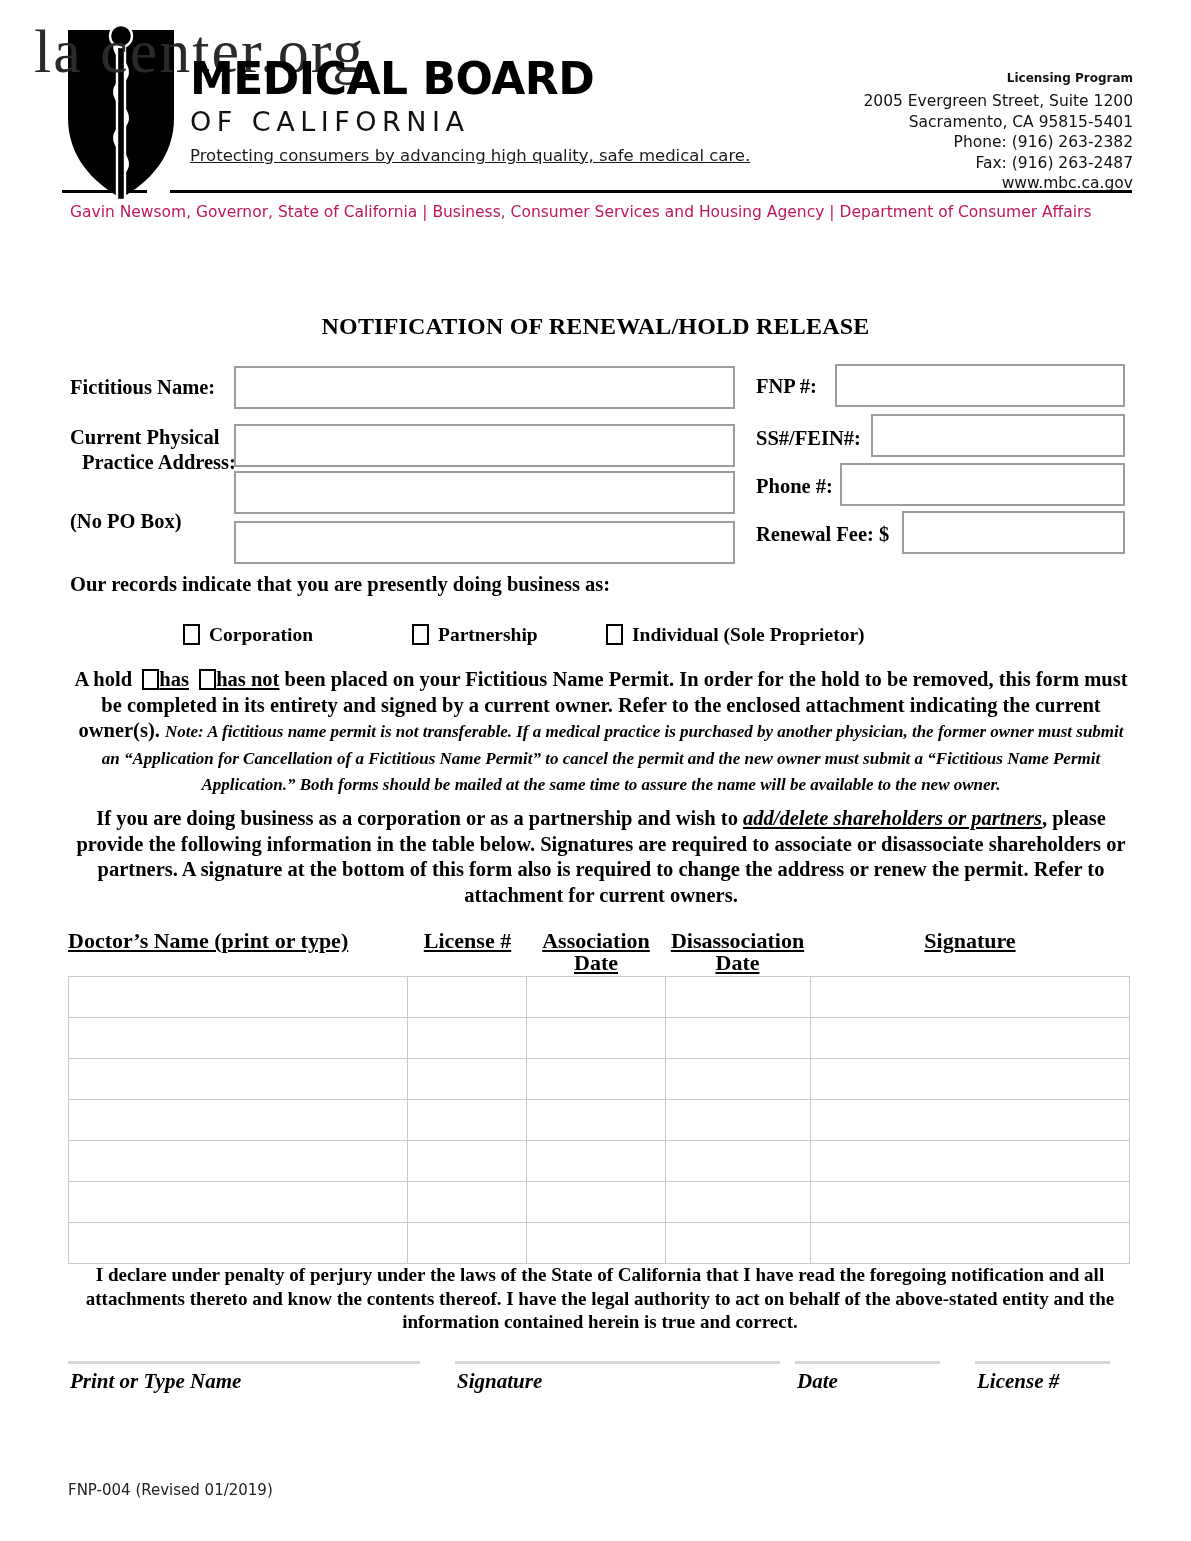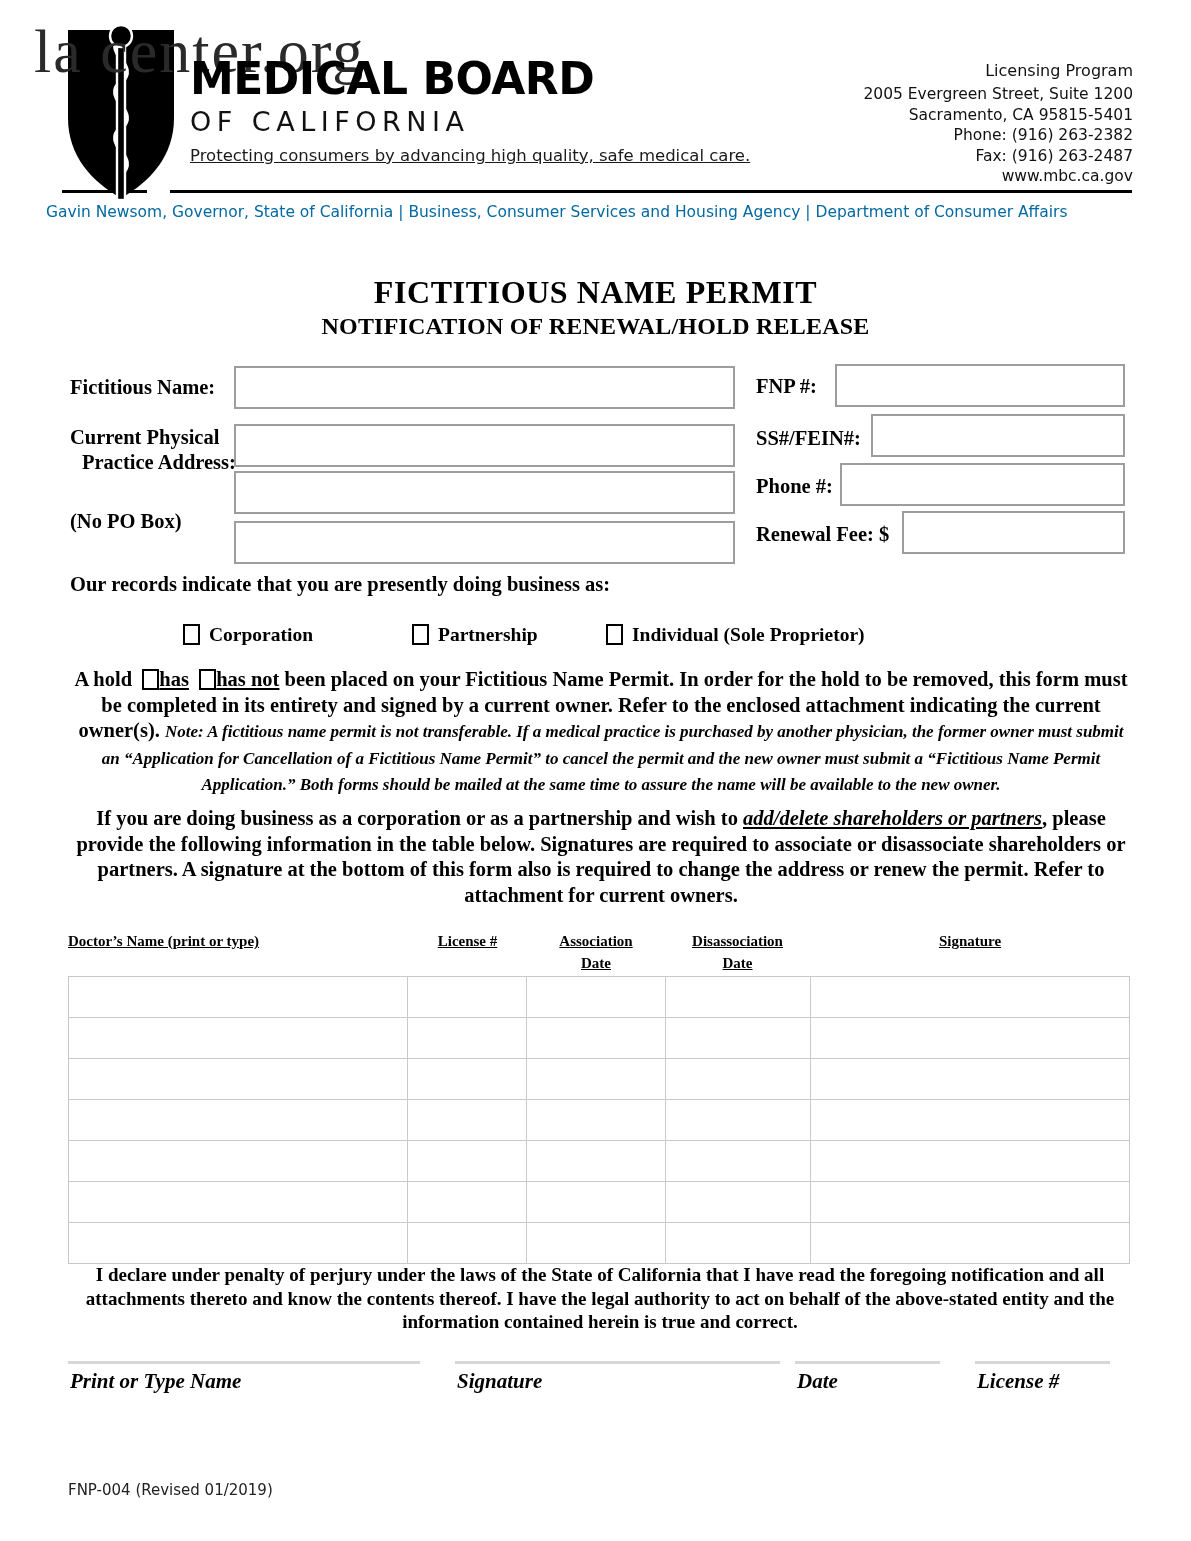--- a/index.html
+++ b/index.html
@@ -30,29 +30,29 @@
   .mb-tag {
     font-family:"DejaVu Sans", sans-serif;
     font-size:16.5px; line-height:22px; color:#1a1a1a; margin-top:4px;text-decoration:underline;
   }
 
   .hdr-right {
     position:absolute; right:58px; top:58px; width:300px;
     text-align:right; font-family:"DejaVu Sans", sans-serif;
     font-size:15.5px; line-height:20.5px; color:#111;
   }
-  .hdr-right .lic { font-weight:normal; font-size:16px; line-height:26px; }
+  .hdr-right .lic { font-weight:bold; font-size:12px; line-height:26px;margin-top:7px; }
 
   .hdr-rule-short { position:absolute; left:62px; top:190px; width:85px; height:3px; background:#000; }
   .hdr-rule-long  { position:absolute; left:170px; top:190px; width:962px; height:3px; background:#000; }
 
   .gov-line {
-    position:absolute; left:46px; top:201px; width:1080px;
+    position:absolute; left:70px; top:201px; width:1080px;
     font-family:"DejaVu Sans", sans-serif;
-    font-size:15.5px; line-height:22px; color:#0369a1;
+    font-size:15.5px; line-height:22px; color:#be185d;
     white-space:nowrap;
   }
 
   
   .watermark {
     position:absolute; left:34px; top:20px;
     font-family:"Liberation Serif", serif;
     font-size:62px; line-height:62px; letter-spacing:2px;
     color:#2a2a2a; white-space:nowrap; font-weight:400;
   }
@@ -100,21 +100,21 @@
     background:#fff; vertical-align:-4px;
   }
   .cbrow { position:absolute; top:624px; left:0; width:1191px; height:28px; }
   .cbitem { position:absolute; font-family:"Liberation Serif", serif; font-weight:bold; font-size:19.5px; white-space:nowrap;padding-left:40px; }
   .cbitem .cbox { margin-right:9px; }
 
   
   .tbl-headers { position:absolute; top:930px; left:0; width:1191px; }
   .th {
     position:absolute; font-family:"Liberation Serif", serif;
-    font-weight:bold; font-size:15px; line-height:22px; text-align:center;
+    font-weight:bold; font-size:22px; line-height:22px; text-align:center;
   }
   .th span { text-decoration:underline; }
 
   .grid { position:absolute; left:68px; top:976px; width:1062px; border-collapse:collapse; }
   .grid td { border:1px solid #c9c9c9; height:40px; padding:0; }
 
   
   .sigline { position:absolute; height:3px; background:#d7d7d7; }
   .siglabel {
     position:absolute; font-family:"Liberation Serif", serif;
@@ -160,21 +160,20 @@
       <div>2005 Evergreen Street, Suite 1200</div>
       <div>Sacramento, CA 95815-5401</div>
       <div>Phone: (916) 263-2382</div>
       <div>Fax: (916) 263-2487</div>
       <div>www.mbc.ca.gov</div>
     </div>
 
     <div class="gov-line">Gavin Newsom, Governor, State of California | Business, Consumer Services and Housing Agency | Department of Consumer Affairs</div>
   </div>
 
-  <div class="doc-title">FICTITIOUS NAME PERMIT</div>
   <div class="doc-subtitle">NOTIFICATION OF RENEWAL/HOLD RELEASE</div>
 
   <div class="flabel" style="left:70px; top:375px;">Fictitious Name:</div>
   <div class="fieldbox" style="left:234px; top:366px; width:501px; height:43px;"></div>
 
   <div class="flabel" style="left:70px; top:425px;">Current Physical</div>
   <div class="flabel" style="left:82px; top:450px;">Practice Address:</div>
   <div class="flabel" style="left:70px; top:477px;margin-top:32px;">(No PO Box)</div>
 
   <div class="fieldbox" style="left:234px; top:424px; width:501px; height:43px;"></div>

